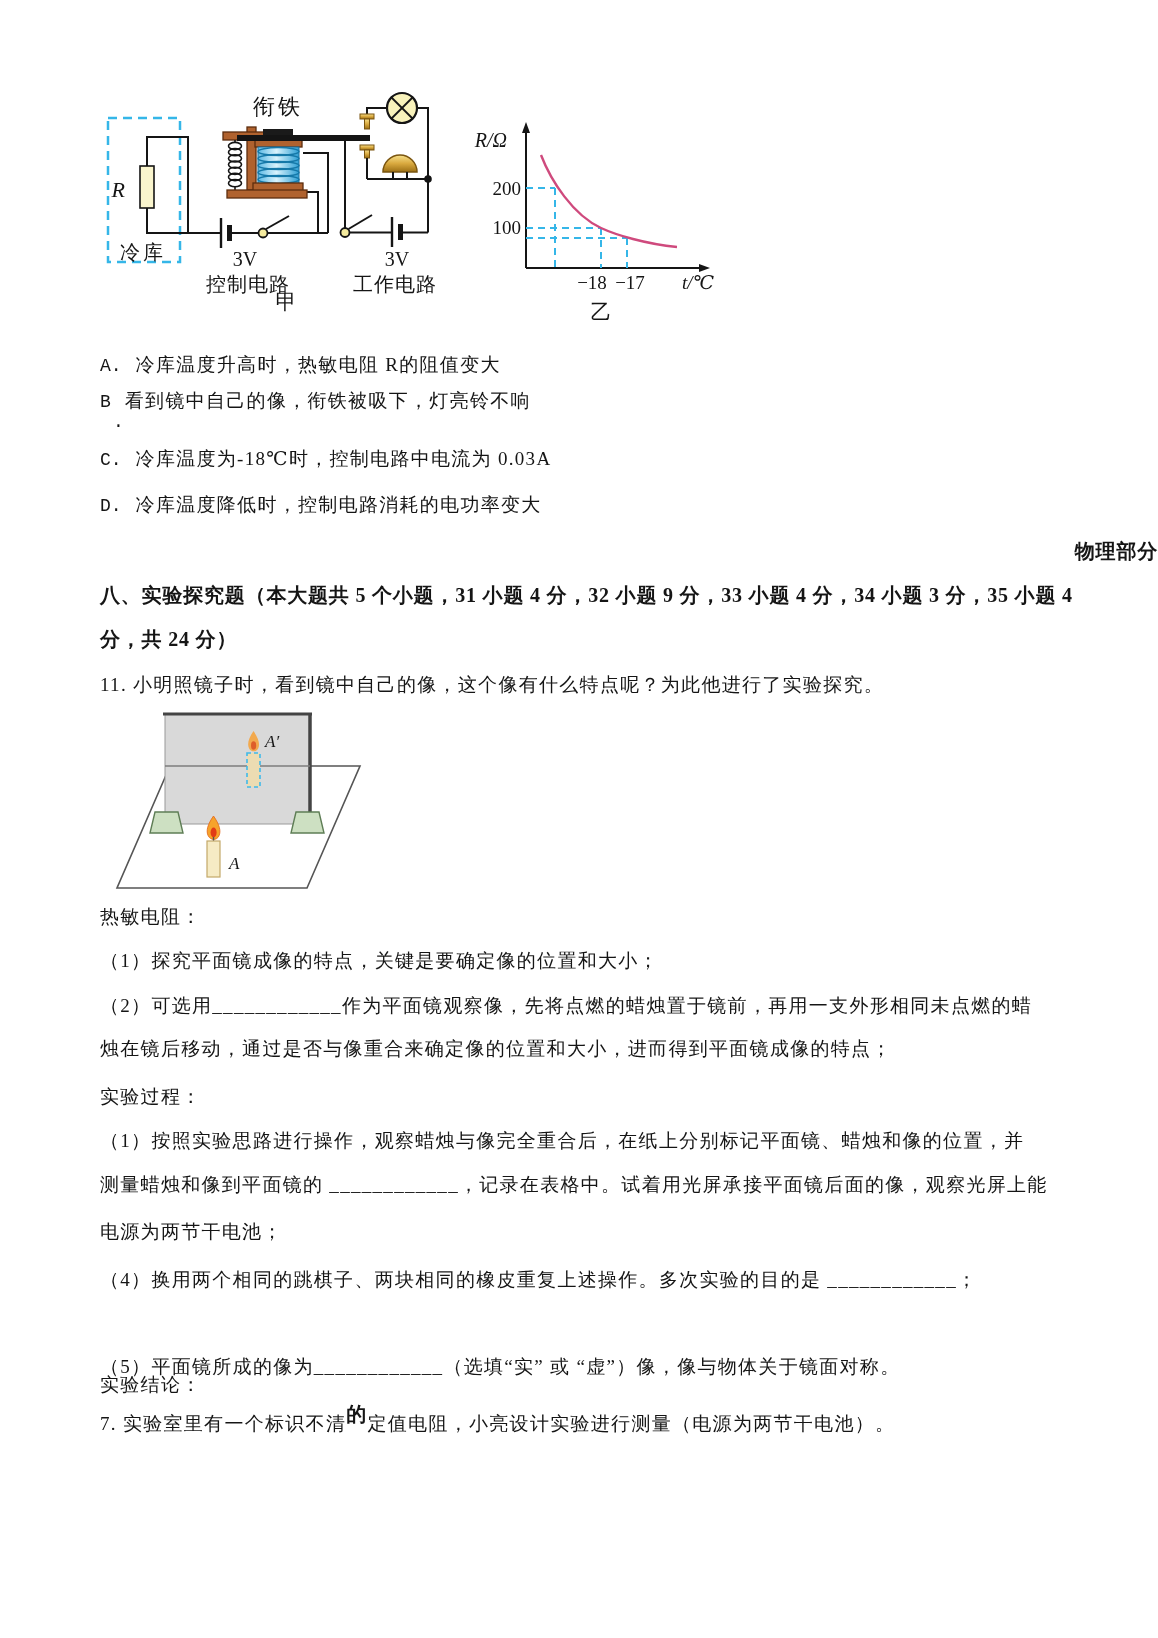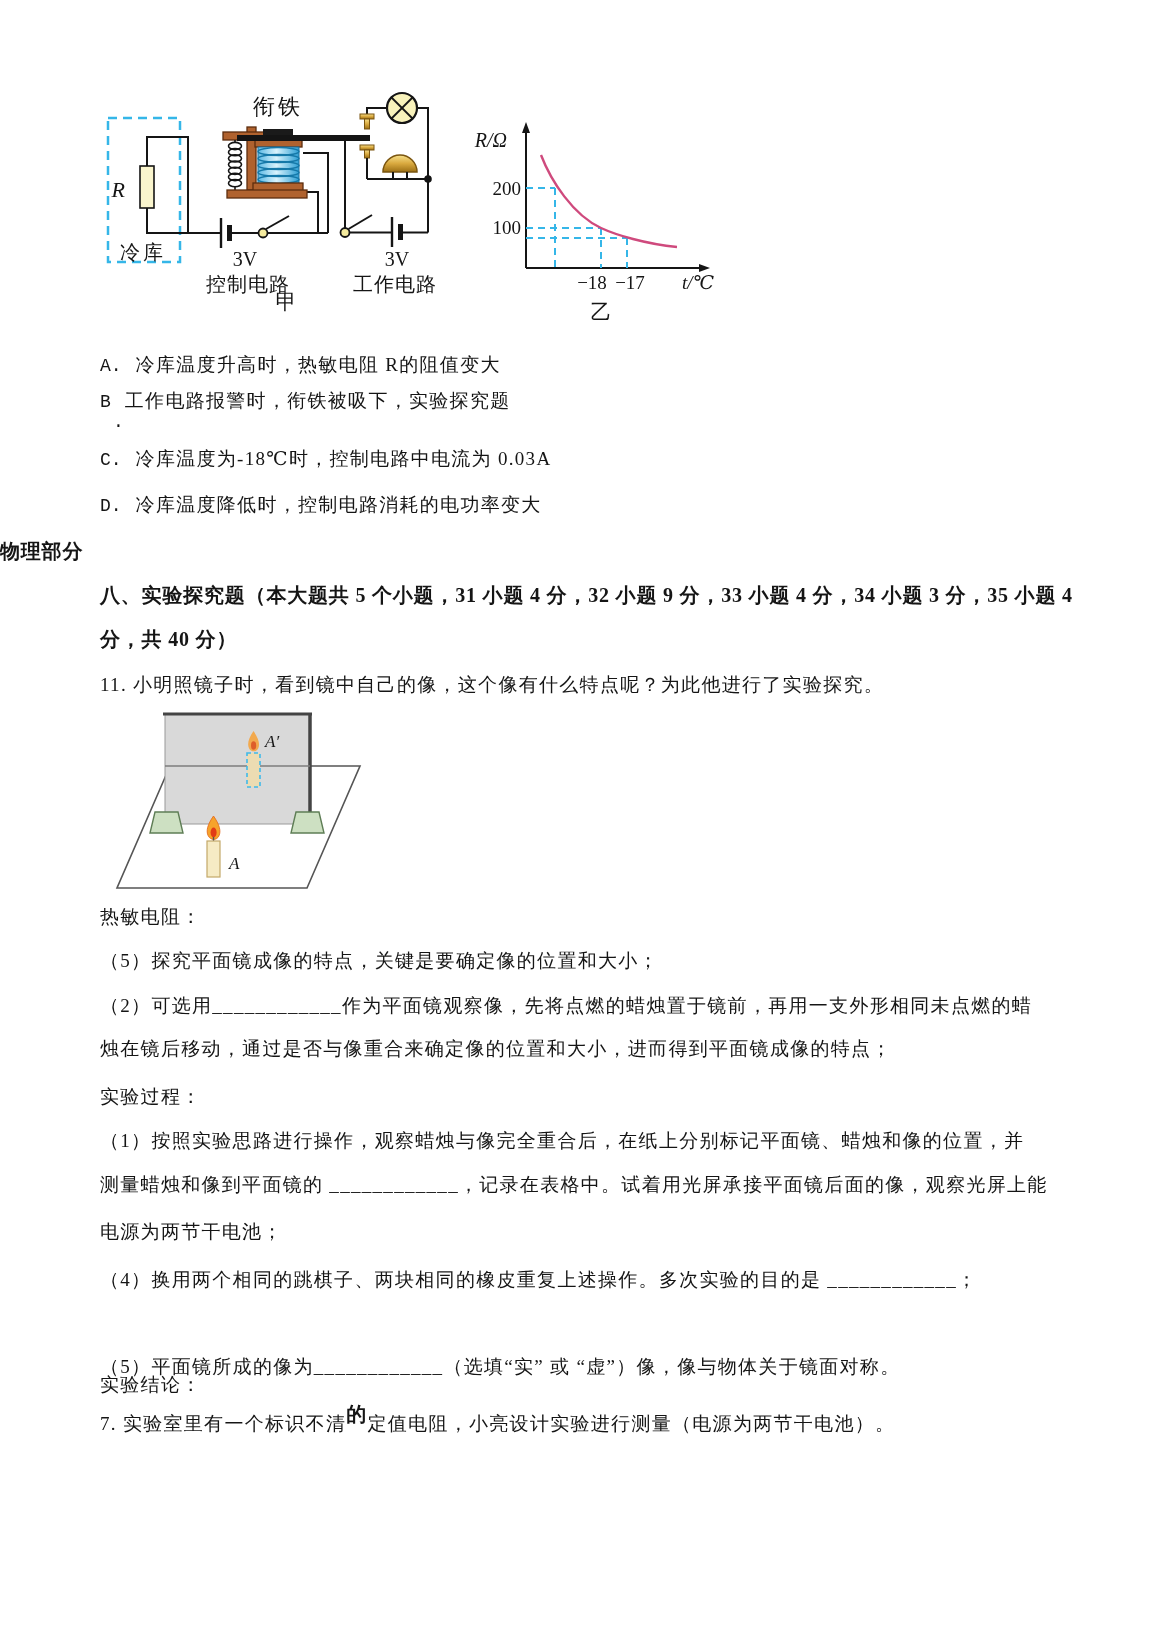--- a/index.html
+++ b/index.html
@@ -1,20 +1,20 @@
 <!DOCTYPE html>
 <html><head>
 <meta charset="utf-8">
 <style>
   html,body{margin:0;padding:0}
   body{width:1158px;height:1638px;position:relative;background:#ffffff;overflow:hidden;
        font-family:"Liberation Serif","DejaVu Serif",serif;color:#151515}
   .line{position:absolute;left:100px;font-size:19px;letter-spacing:1.3px;white-space:nowrap}
   .bold{font-weight:bold;font-size:20px;letter-spacing:0.8px}
-  .center{left:0;width:1158px;text-align:left}
+  .center{left:0;width:1158px;text-align:right}
   .opt .lbl{font-family:"Liberation Mono","DejaVu Sans Mono",monospace;font-size:18px;letter-spacing:0;margin-right:14px}
   .period{position:absolute;left:113px;font-family:"Liberation Mono","DejaVu Sans Mono",monospace;font-size:18px}
   .raised{position:relative;top:-9px;font-weight:bold;font-size:20px}
   svg{position:absolute}
   svg text{fill:#151515}
 </style>
 </head>
 <body>
 
 <svg style="left:95px;top:85px" width="630" height="240" viewBox="0 0 630 240">
@@ -146,33 +146,33 @@
   <text x="497" y="204" text-anchor="middle" font-size="19">−18</text>
   <text x="535" y="204" text-anchor="middle" font-size="19">−17</text>
   <text x="603" y="204" text-anchor="middle" font-size="19" font-style="italic">t/℃</text>
   <text x="506" y="234" text-anchor="middle" font-size="21">乙</text>
 </svg>
 
 <div class="line opt" style="top:352px">
   <span class="lbl">A.</span><span>冷库温度升高时，热敏电阻 R的阻值变大</span>
 </div>
 <div class="line opt" style="top:388px">
-  <span class="lbl">B</span><span>工作电路报警时，衔铁被吸下，实验探究题</span>
+  <span class="lbl">B</span><span>看到镜中自己的像，衔铁被吸下，灯亮铃不响</span>
 </div>
 <span class="period" style="top:412px">.</span>
 <div class="line opt" style="top:446px">
   <span class="lbl">C.</span><span>冷库温度为-18℃时，控制电路中电流为 0.03A</span>
 </div>
 <div class="line opt" style="top:492px">
   <span class="lbl">D.</span><span>冷库温度降低时，控制电路消耗的电功率变大</span>
 </div>
 
 <div class="line bold center" style="top:538px">物理部分</div>
 <div class="line bold" style="top:582px">八、实验探究题（本大题共 5 个小题，31 小题 4 分，32 小题 9 分，33 小题 4 分，34 小题 3 分，35 小题 4</div>
-<div class="line bold" style="top:626px">分，共 40 分）</div>
+<div class="line bold" style="top:626px">分，共 24 分）</div>
 
 <div class="line" style="top:672px">11. 小明照镜子时，看到镜中自己的像，这个像有什么特点呢？为此他进行了实验探究。</div>
 
 <svg style="left:100px;top:700px" width="280" height="200" viewBox="0 0 280 200">
   <polygon points="70,66 260,66 207,188 17,188" fill="#ffffff" stroke="#555555" stroke-width="1.6"></polygon>
   <g>
     <rect x="65" y="14" width="145" height="110" fill="#d9d9d9" stroke="#9a9a9a" stroke-width="1"></rect>
     <line x1="63" y1="14" x2="212" y2="14" stroke="#444444" stroke-width="3"></line>
     <line x1="210" y1="13" x2="210" y2="124" stroke="#444444" stroke-width="3.5"></line>
     <line x1="65" y1="66" x2="210" y2="66" stroke="#7c7c7c" stroke-width="1.3"></line>
@@ -190,21 +190,21 @@
   <g>
     <path d="M113.5,116 C107.5,124.5 105.8,131 108.2,135.8 C110.6,140.6 116.9,140.6 119,135.8 C121.2,131 119.5,124.5 113.5,116 Z" fill="#f6a32b" stroke="#e2641b" stroke-width="0.8"></path>
     <ellipse cx="113.6" cy="132.5" rx="3" ry="5" fill="#e23c16"></ellipse>
     <line x1="113.5" y1="137" x2="113.5" y2="141" stroke="#555555" stroke-width="1.4"></line>
     <rect x="107" y="141" width="13" height="36" fill="#f6ebc4" stroke="#c4a869" stroke-width="1.2"></rect>
   </g>
   <text x="129" y="169" font-size="17" font-style="italic">A</text>
 </svg>
 
 <div class="line" style="top:904px">热敏电阻：</div>
-<div class="line" style="top:948px">（5）探究平面镜成像的特点，关键是要确定像的位置和大小；</div>
+<div class="line" style="top:948px">（1）探究平面镜成像的特点，关键是要确定像的位置和大小；</div>
 <div class="line" style="top:993px">（2）可选用____________作为平面镜观察像，先将点燃的蜡烛置于镜前，再用一支外形相同未点燃的蜡</div>
 <div class="line" style="top:1036px">烛在镜后移动，通过是否与像重合来确定像的位置和大小，进而得到平面镜成像的特点；</div>
 <div class="line" style="top:1084px">实验过程：</div>
 <div class="line" style="top:1128px">（1）按照实验思路进行操作，观察蜡烛与像完全重合后，在纸上分别标记平面镜、蜡烛和像的位置，并</div>
 <div class="line" style="top:1172px">测量蜡烛和像到平面镜的 ____________，记录在表格中。试着用光屏承接平面镜后面的像，观察光屏上能</div>
 <div class="line" style="top:1219px">电源为两节干电池；</div>
 <div class="line" style="top:1267px">（4）换用两个相同的跳棋子、两块相同的橡皮重复上述操作。多次实验的目的是 ____________；</div>
 <div class="line" style="top:1372px">实验结论：</div>
 <div class="line" style="top:1354px">（5）平面镜所成的像为____________（选填“实” 或 “虚”）像，像与物体关于镜面对称。</div>
 

